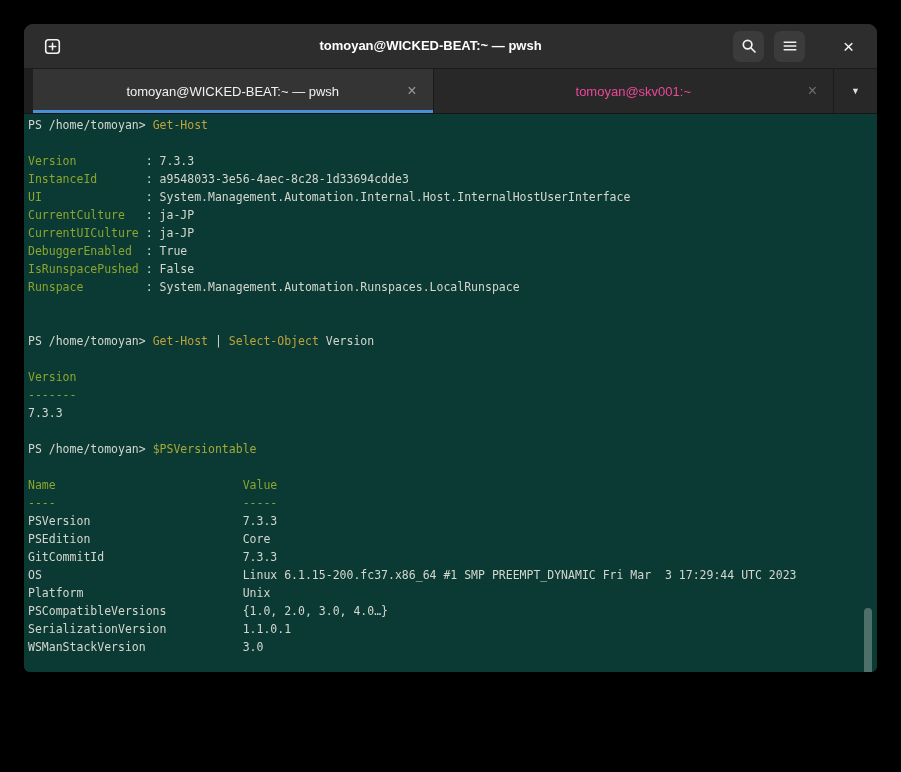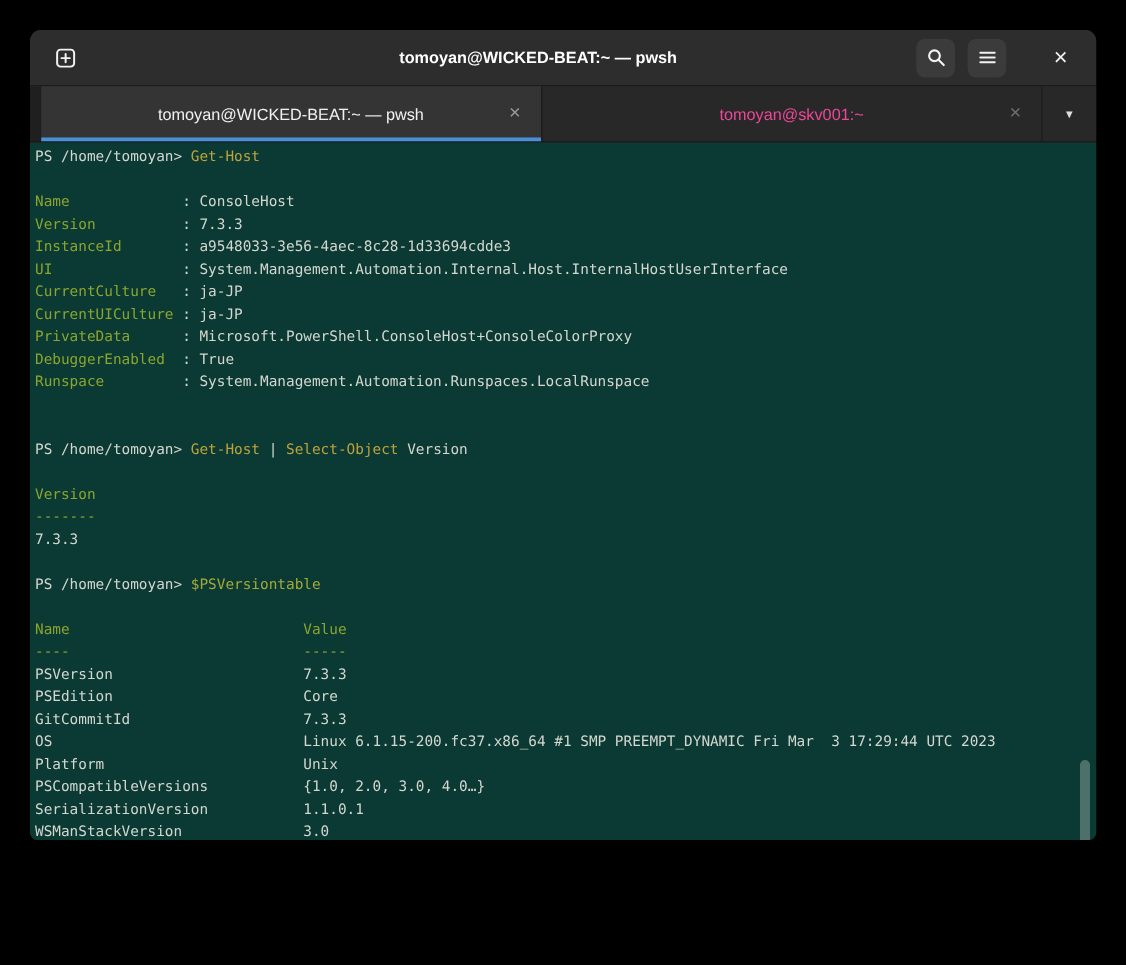--- a/index.html
+++ b/index.html
@@ -132,28 +132,27 @@
     </div>
     <button class="tab-dropdown">
       <span>▼</span>
     </button>
   </div>
 
   <div class="terminal">
     <div>
         <div class="tline"><span class="fg">PS /home/tomoyan&gt; </span><span class="cmd">Get-Host</span></div>
         <div class="tline"></div>
-        <div class="tline"><span class="prop">Name             </span><span class="fg">: ConsoleHost</span></div>
         <div class="tline"><span class="prop">Version          </span><span class="fg">: 7.3.3</span></div>
         <div class="tline"><span class="prop">InstanceId       </span><span class="fg">: a9548033-3e56-4aec-8c28-1d33694cdde3</span></div>
         <div class="tline"><span class="prop">UI               </span><span class="fg">: System.Management.Automation.Internal.Host.InternalHostUserInterface</span></div>
         <div class="tline"><span class="prop">CurrentCulture   </span><span class="fg">: ja-JP</span></div>
         <div class="tline"><span class="prop">CurrentUICulture </span><span class="fg">: ja-JP</span></div>
-        <div class="tline"><span class="prop">PrivateData      </span><span class="fg">: Microsoft.PowerShell.ConsoleHost+ConsoleColorProxy</span></div>
         <div class="tline"><span class="prop">DebuggerEnabled  </span><span class="fg">: True</span></div>
+        <div class="tline"><span class="prop">IsRunspacePushed </span><span class="fg">: False</span></div>
         <div class="tline"><span class="prop">Runspace         </span><span class="fg">: System.Management.Automation.Runspaces.LocalRunspace</span></div>
         <div class="tline"></div>
         <div class="tline"></div>
         <div class="tline"><span class="fg">PS /home/tomoyan&gt; </span><span class="cmd">Get-Host</span><span class="fg"> | </span><span class="cmd">Select-Object</span><span class="fg"> Version</span></div>
         <div class="tline"></div>
         <div class="tline"><span class="prop">Version</span></div>
         <div class="tline"><span class="prop">-------</span></div>
         <div class="tline"><span class="fg">7.3.3</span></div>
         <div class="tline"></div>
         <div class="tline"><span class="fg">PS /home/tomoyan&gt; </span><span class="var">$PSVersiontable</span></div>

